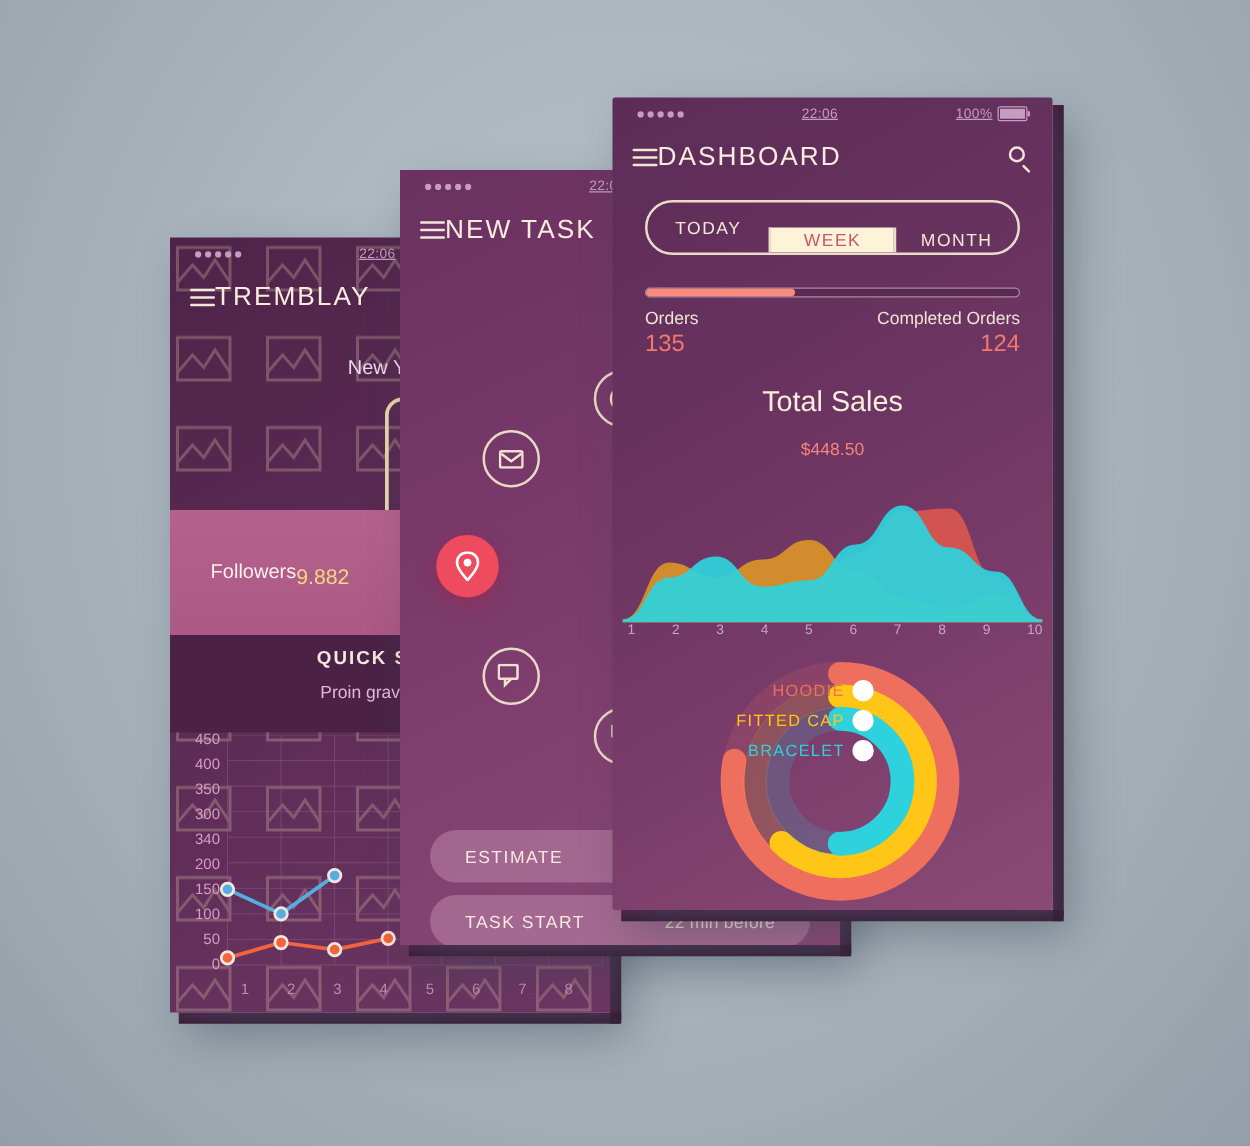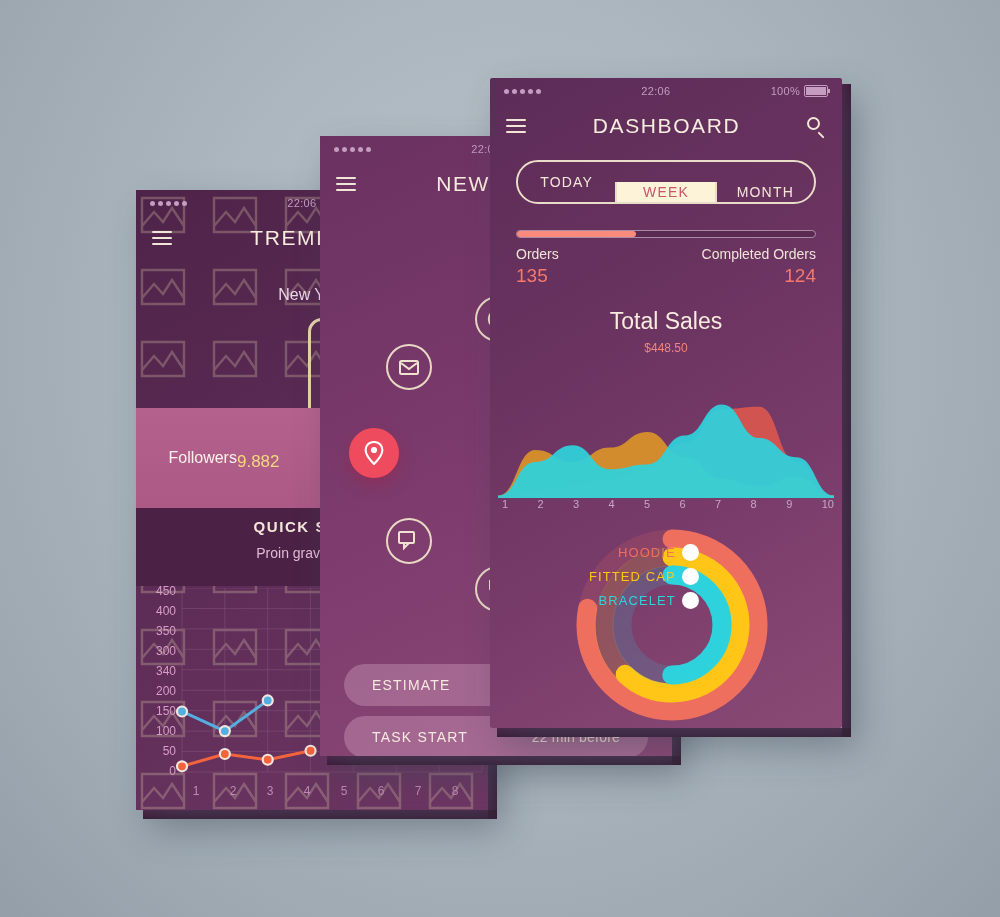--- a/index.html
+++ b/index.html
@@ -19,35 +19,35 @@
   }
   .edge-right{position:absolute;top:6px;right:-9px;width:9px;height:100%;
     background:linear-gradient(90deg,#4a2246,#3c1b39);}
   .edge-bottom{position:absolute;left:7px;bottom:-9px;width:100%;height:9px;
     background:linear-gradient(180deg,#4e2449,#3a1a36);}
   .edge-corner{position:absolute;right:-9px;bottom:-9px;width:9px;height:9px;background:#36182f;}
   .shadow{position:absolute;inset:0;box-shadow:14px 18px 34px rgba(60,70,85,.45);pointer-events:none;}
 
   
   .statusbar{position:absolute;top:0;left:0;right:0;height:26px;display:flex;align-items:center;
-    padding:0 14px;box-sizing:border-box;color:#c49dc0;font-size:11px;letter-spacing:.3px;}
+    padding:0 20px;box-sizing:border-box;color:#c49dc0;font-size:11px;letter-spacing:.3px;text-decoration:underline;}
   .sig{display:flex;gap:3px;align-items:center;}
   .sig i{width:5px;height:5px;border-radius:50%;background:#c49dc0;display:block;}
   .sb-time{flex:1;text-align:center;}
   .sb-batt{display:flex;align-items:center;gap:4px;}
   .batt{width:22px;height:10px;border:1px solid #c49dc0;border-radius:2px;position:relative;}
   .batt:after{content:"";position:absolute;right:-3px;top:3px;width:2px;height:4px;background:#c49dc0;}
   .batt i{position:absolute;inset:1px;background:#c49dc0;display:block;}
 
   
   .apphdr{position:absolute;left:0;right:0;height:44px;display:flex;align-items:center;
     padding:0 16px;box-sizing:border-box;}
   .burger{width:20px;height:14px;display:flex;flex-direction:column;justify-content:space-between;cursor:pointer;}
   .burger i{display:block;height:2px;background:#f2e6d8;border-radius:1px;}
-  .apptitle{flex:1;text-align:center;color:#f7ecdd;font-size:21px;letter-spacing:1.6px;}
+  .apptitle{flex:1;color:#f7ecdd;font-size:21px;letter-spacing:1.6px;}
   .magn{width:19px;height:19px;position:relative;cursor:pointer;}
   .magn:before{content:"";position:absolute;left:0;top:0;width:13px;height:13px;border:2px solid #f2e6d8;border-radius:50%;box-sizing:border-box;}
   .magn:after{content:"";position:absolute;right:1px;bottom:0px;width:8px;height:2px;background:#f2e6d8;transform:rotate(45deg);border-radius:1px;}
 
   
   #phone-right{left:490px;top:78px;width:352px;height:650px;}
   #phone-right .screen{border-radius:2px;}
 
   .seg{position:absolute;left:26px;right:26px;top:82px;height:44px;
     border:2px solid #e9dcc8;border-radius:22px;display:flex;overflow:hidden;box-sizing:border-box;}
@@ -59,21 +59,21 @@
   .pbar{position:absolute;left:26px;right:26px;top:152px;height:8px;border-radius:4px;
     background:#5a2a53;border:1px solid #a98ba4;box-sizing:border-box;cursor:pointer;}
   .pbar i{display:block;height:100%;border-radius:4px;background:#f98a7c;}
   .ordrow{position:absolute;left:26px;right:26px;top:168px;display:flex;justify-content:space-between;}
   .ordrow .lbl{color:#f0e4d6;font-size:14px;}
   .ordrow .num{color:#f4796c;font-size:19px;margin-top:3px;}
   .ordrow .r{text-align:right;}
 
   .tsale{position:absolute;left:0;right:0;top:230px;text-align:center;}
   .tsale .t{color:#f7ecdd;font-size:23px;}
-  .tsale .v{color:#f3857a;font-size:12px;margin-top:6px;}
+  .tsale .v{color:#f3857a;font-size:14px;margin-top:16px;}
 
   .areawrap{position:absolute;left:8px;right:8px;top:300px;height:120px;}
   .axis{position:absolute;left:12px;right:8px;top:420px;display:flex;justify-content:space-between;
     color:#c9a5c3;font-size:11px;}
 
   .donutwrap{position:absolute;left:0;right:0;top:445px;height:205px;}
   .legend{position:absolute;left:88px;top:18px;z-index:4;margin-left:11px;}
   .legend .lrow{display:flex;align-items:center;justify-content:flex-end;height:22px;margin-bottom:2px;}
   .legend .ltxt{font-size:13px;letter-spacing:1.1px;margin-right:6px;}
   .legend .ldot{width:17px;height:17px;border-radius:50%;background:#fff;flex:none;}

